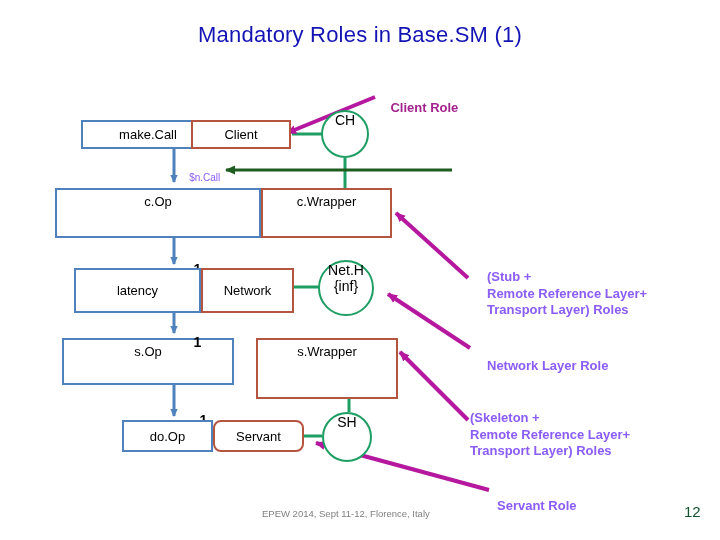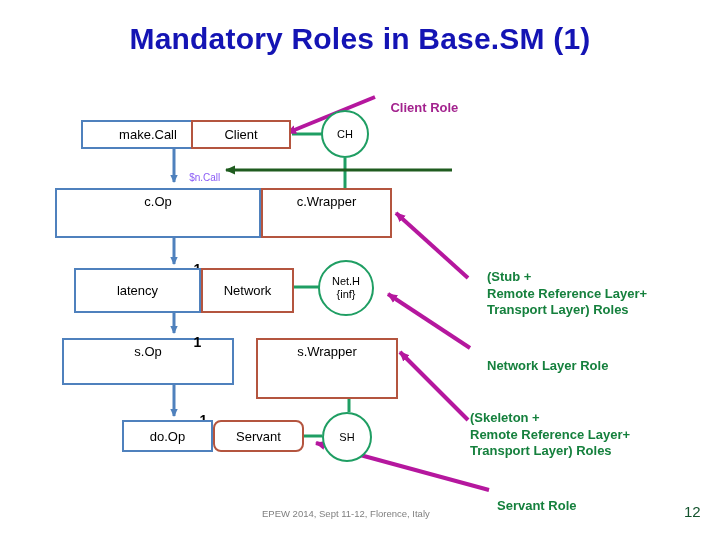--- a/index.html
+++ b/index.html
@@ -6,50 +6,50 @@
   body{
     width:720px;height:540px;background:#ffffff;overflow:hidden;
     font-family:"Liberation Sans","DejaVu Sans",sans-serif;
     position:relative;
   }
   #slide{position:absolute;left:0;top:0;width:720px;height:540px;}
   #svg-layer{position:absolute;left:0;top:0;width:720px;height:540px;}
 
   .title{
     position:absolute;left:0;top:22px;width:720px;text-align:center;
-    font-size:30px;font-weight:bold;color:#1414b4;letter-spacing:.2px;
+    font-size:22px;font-weight:normal;color:#1414b4;letter-spacing:.2px;
     font-family:"Liberation Sans","DejaVu Sans",sans-serif;
   }
 
   .node{
     position:absolute;box-sizing:border-box;background:#ffffff;
     display:flex;align-items:center;justify-content:center;
     font-size:13px;color:#000000;
   }
   .blue{border:2px solid #4f81bd;}
   .red{border:2px solid #b4553f;}
   .node.tall{align-items:flex-start;}
   .node.tall > span{margin-top:4px;}
 
   .circ{
     position:absolute;box-sizing:border-box;border:2px solid #1f9e63;
     border-radius:50%;background:#ffffff;
-    display:flex;flex-direction:column;align-items:center;justify-content:center;
-    font-size:11px;color:#000000;line-height:1.15;
+    display:flex;flex-direction:column;align-items:center;
+    font-size:14px;color:#000000;line-height:1.15;
   }
 
   .lbl{position:absolute;white-space:pre;}
   .lbl-mult{font-size:14px;font-weight:bold;color:#000;}
   .lbl-param{font-size:10px;color:#8b5cf6;font-weight:normal;}
   .note-green{
     position:absolute;font-size:15px;color:#1f5c1f;font-weight:bold;
     line-height:1.22;white-space:pre-line;
   }
   .note-magenta{
-    position:absolute;font-size:13px;color:#15803d;font-weight:bold;
+    position:absolute;font-size:13px;color:#8b5cf6;font-weight:bold;
     line-height:1.25;white-space:pre-line;
   }
   .role-lbl{
     position:absolute;font-size:13px;color:#a3238e;font-weight:bold;white-space:pre;
   }
 
   .footer-text{
     position:absolute;left:262px;top:508px;font-size:9.5px;color:#808080;
   }
   .footer-page{

